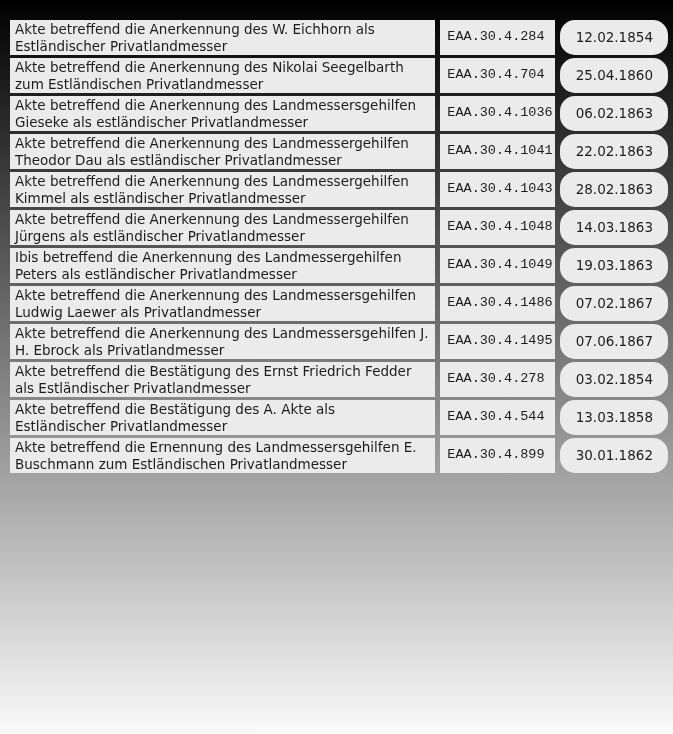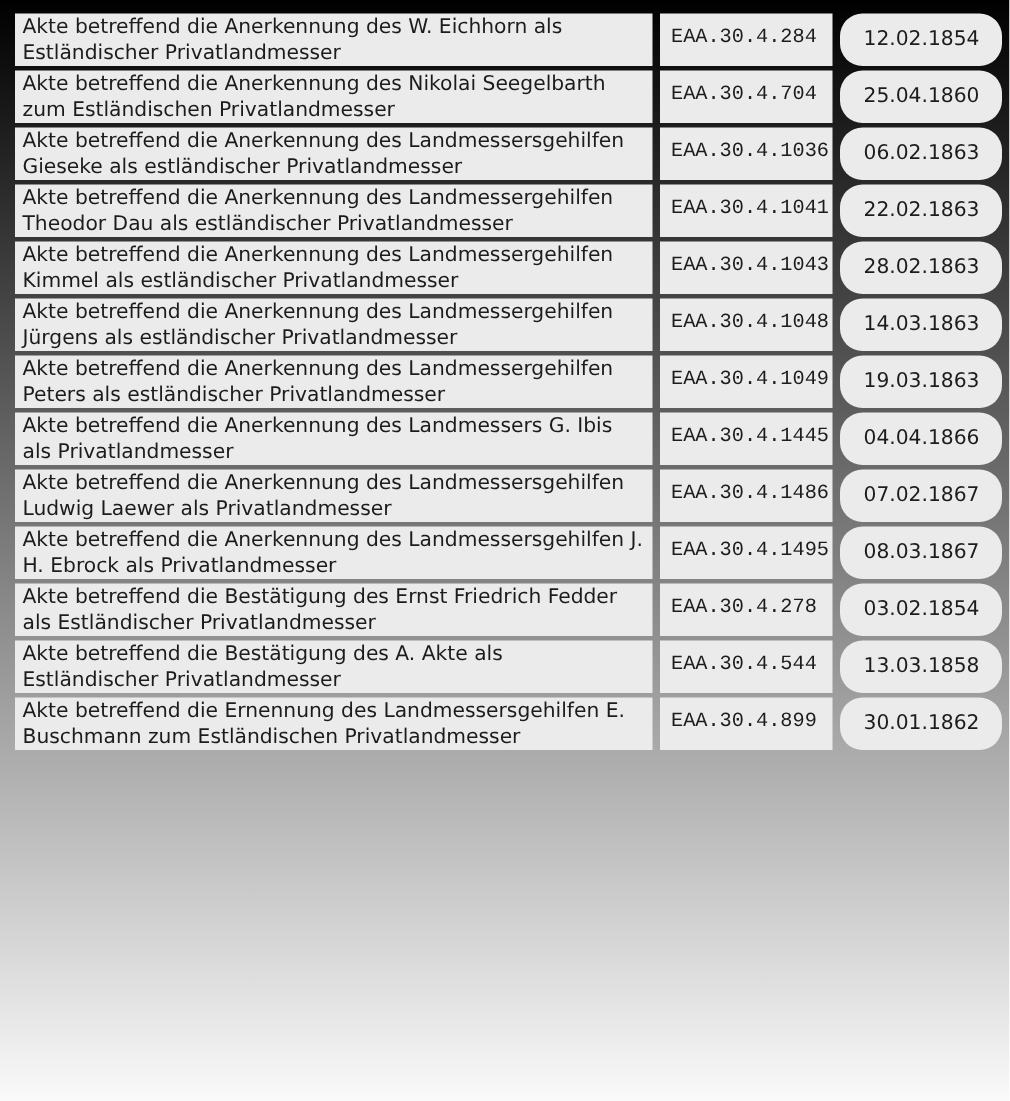--- a/index.html
+++ b/index.html
@@ -4,21 +4,21 @@
 <style>
   html, body {
     margin: 0;
     padding: 0;
   }
   .page {
     width: 673px;
     height: 734px;
     box-sizing: border-box;
     overflow: hidden;
-    padding: 6px 0 0 5px;
+    padding: 17px 0 0 5px;
     background: linear-gradient(180deg, var(--bg-top, #000000) 0%, var(--bg-bottom, #fafafa) 100%);
     font-family: "DejaVu Sans", "Liberation Sans", sans-serif;
   }
   table.records {
     border-collapse: separate;
     border-spacing: 5px 3px;
     table-layout: fixed;
   }
   table.records td {
     box-sizing: border-box;
@@ -84,41 +84,36 @@
     <td class="c-date">28.02.1863</td>
   </tr>
 
   <tr>
     <td class="c-desc">Akte betreffend die Anerkennung des Landmessergehilfen Jürgens als estländischer Privatlandmesser</td>
     <td class="c-ref">EAA.30.4.1048</td>
     <td class="c-date">14.03.1863</td>
   </tr>
 
   <tr>
-    <td class="c-desc">Akte betreffend die Anerkennung des Landmessergehilfen Peters als estländischer Privatlandmesser</td>
+    <td class="c-desc">Ibis betreffend die Anerkennung des Landmessergehilfen Peters als estländischer Privatlandmesser</td>
     <td class="c-ref">EAA.30.4.1049</td>
     <td class="c-date">19.03.1863</td>
   </tr>
 
-  <tr>
-    <td class="c-desc">Akte betreffend die Anerkennung des Landmessers G. Ibis als Privatlandmesser</td>
-    <td class="c-ref">EAA.30.4.1445</td>
-    <td class="c-date">04.04.1866</td>
-  </tr>
 
   <tr>
     <td class="c-desc">Akte betreffend die Anerkennung des Landmessersgehilfen Ludwig Laewer als Privatlandmesser</td>
     <td class="c-ref">EAA.30.4.1486</td>
     <td class="c-date">07.02.1867</td>
   </tr>
 
   <tr>
     <td class="c-desc">Akte betreffend die Anerkennung des Landmessersgehilfen J. H. Ebrock als Privatlandmesser</td>
     <td class="c-ref">EAA.30.4.1495</td>
-    <td class="c-date">08.03.1867</td>
+    <td class="c-date">07.06.1867</td>
   </tr>
 
   <tr>
     <td class="c-desc">Akte betreffend die Bestätigung des Ernst Friedrich Fedder als Estländischer Privatlandmesser</td>
     <td class="c-ref">EAA.30.4.278</td>
     <td class="c-date">03.02.1854</td>
   </tr>
 
   <tr>
     <td class="c-desc">Akte betreffend die Bestätigung des A. Akte als Estländischer Privatlandmesser</td>

